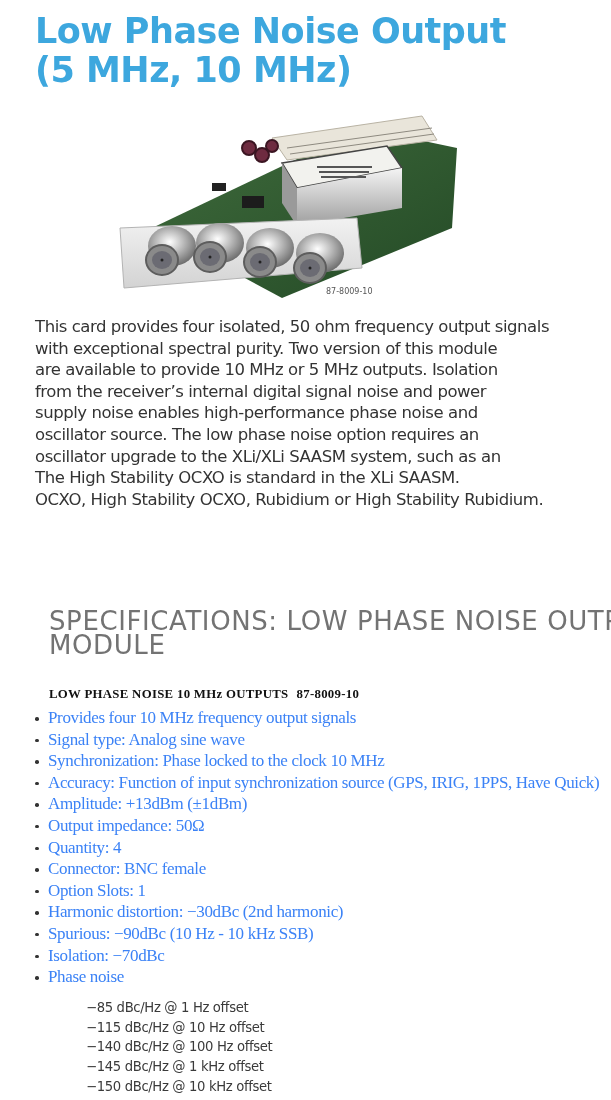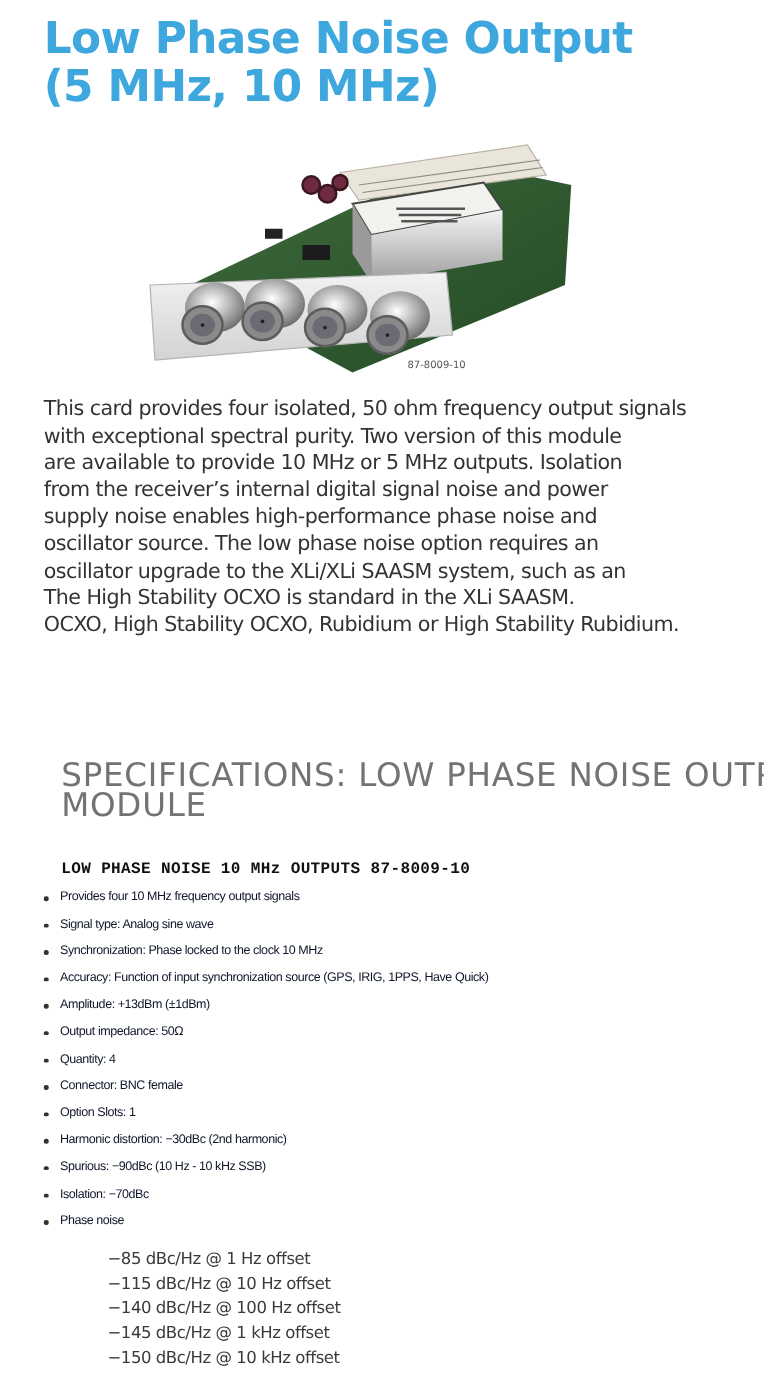--- a/index.html
+++ b/index.html
@@ -11,24 +11,24 @@
 
     .product-figure { position: absolute; left: 112px; top: 108px; width: 400px; height: 200px; }
     .product-figure svg { width: 100%; height: 100%; display: block; }
 
     .intro { position: absolute; left: 35px; top: 316px; width: 560px; margin: 0; font-family: "DejaVu Sans", sans-serif; font-size: 16.5px; line-height: 21.6px; color: #333333; letter-spacing: -0.45px; }
     .intro span { display: block; white-space: nowrap; }
 
     .spec-heading { position: absolute; left: 49px; top: 609px; width: 540px; margin: 0; color: #737373; font-family: "DejaVu Sans", sans-serif; font-weight: normal; font-size: 26px; line-height: 24px; letter-spacing: 0.6px; }
     .spec-heading span { display: block; white-space: nowrap; }
 
-    .section-title { position: absolute; left: 49px; top: 687px; margin: 0; font-family: Liberation Mono, monospace; font-weight: bold; font-size: 12.8px; letter-spacing: 0.3px; color: #111111; white-space: nowrap; }
+    .section-title { position: absolute; left: 49px; top: 687px; margin: 0; font-family: Liberation Serif, serif; font-weight: bold; font-size: 12.8px; letter-spacing: 0.3px; color: #111111; white-space: nowrap; }
     .section-title .pn { margin-left: 8px; }
 
-    .spec-list { position: absolute; left: 30px; top: 707px; margin: 0; padding: 0; list-style: none; font-family: Liberation Sans, sans-serif; font-size: 10px; line-height: 21.6px; color: #0f172a; letter-spacing: -0.35px; }
+    .spec-list { position: absolute; left: 30px; top: 707px; margin: 0; padding: 0; list-style: none; font-family: Liberation Serif, serif; font-size: 17px; line-height: 21.6px; color: #3b82f6; letter-spacing: -0.35px; }
     .spec-list li { position: relative; padding-left: 18px; white-space: nowrap; }
     .spec-list li::before { content: ""; position: absolute; left: 5px; top: 10px; width: 3.5px; height: 3.5px; border-radius: 50%; background: #333; }
 
     .pn-list { position: absolute; left: 75px; top: 987px; margin: 11px; padding: 0; list-style: none; font-family: "DejaVu Sans", sans-serif; font-size: 13.2px; line-height: 19.7px; color: #3a3a3a; letter-spacing: -0.35px; }
     .pn-list li { white-space: nowrap; }
   </style>
 </head>
 <body>
 
 <div class="page">

